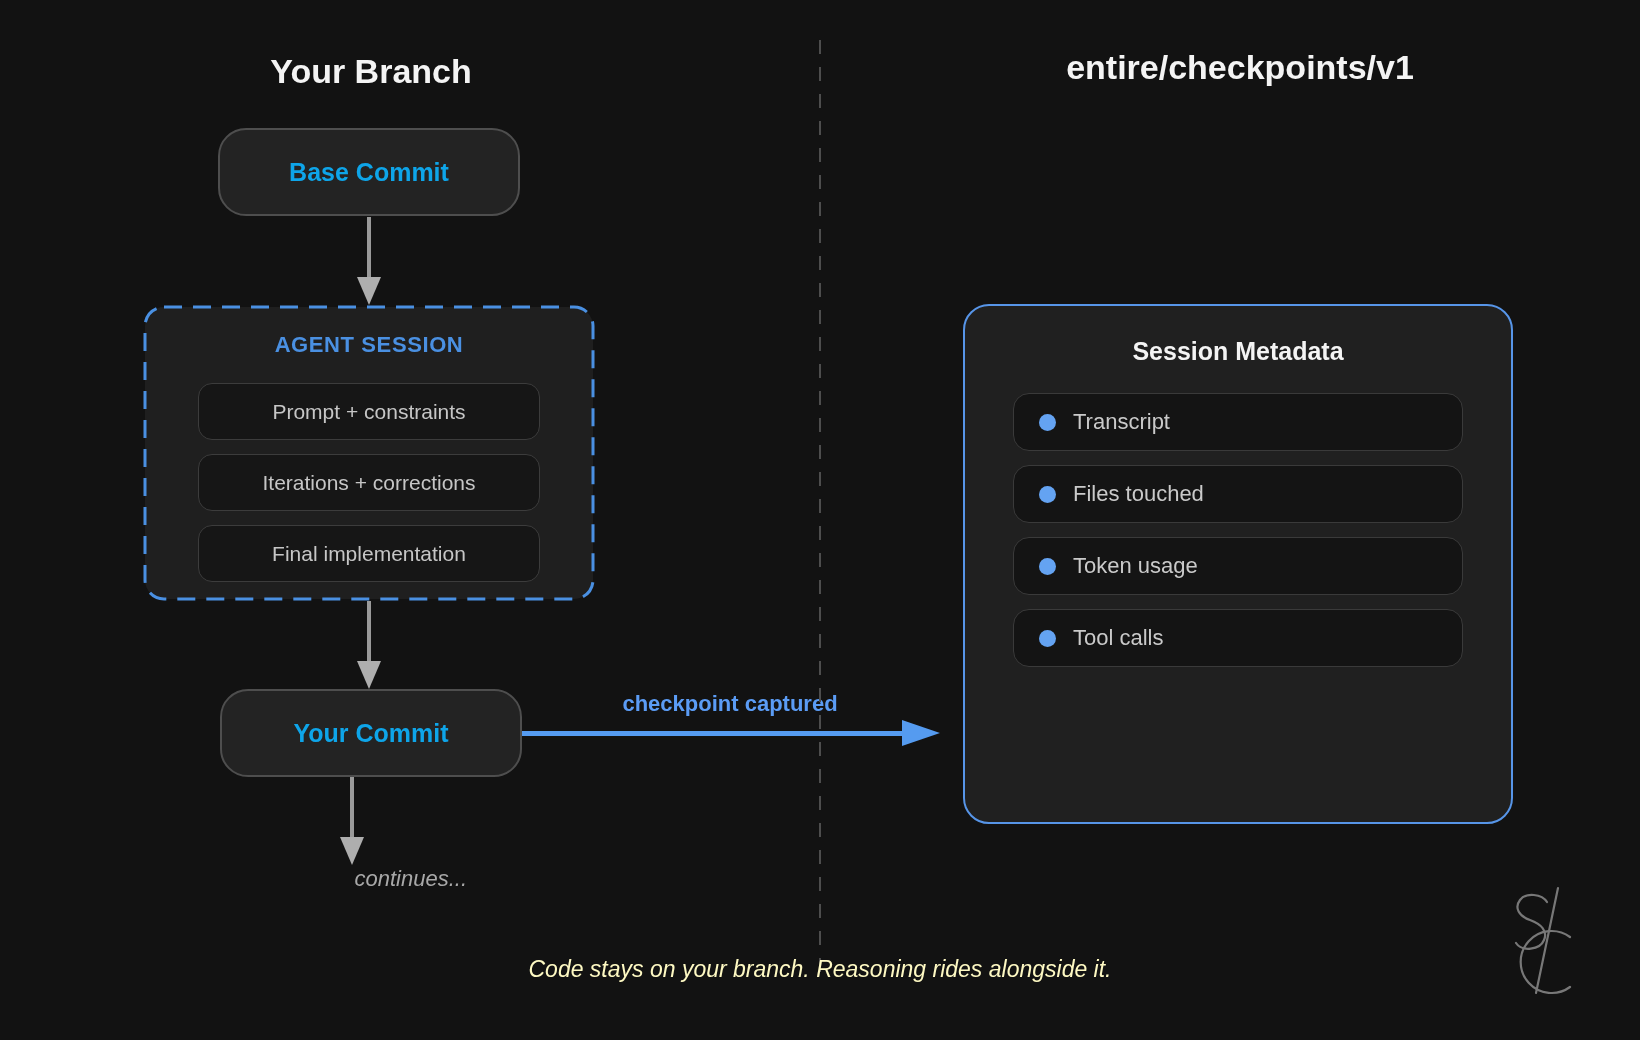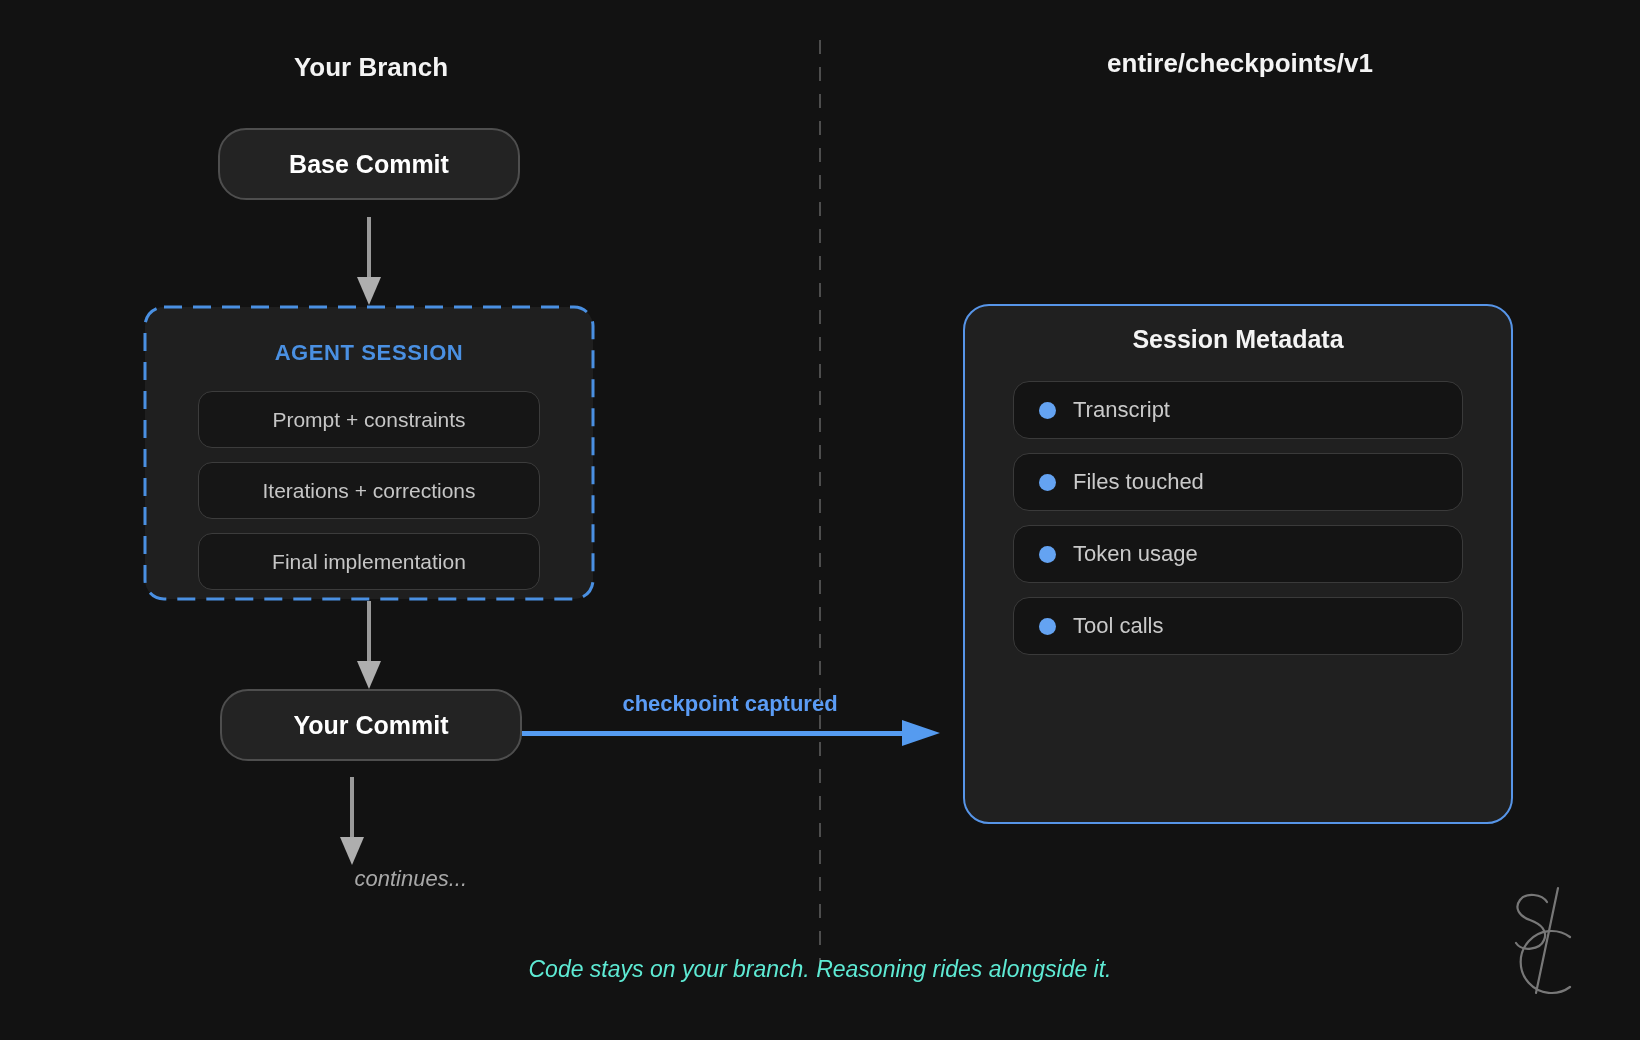--- a/index.html
+++ b/index.html
@@ -4,30 +4,30 @@
 <style>
   html,body { margin:0; padding:0; background:#0d0d0d; }
   .canvas {
     position:relative; width:1640px; height:1040px;
     background:#121212; overflow:hidden;
     font-family:"Liberation Sans", sans-serif;
     -webkit-font-smoothing:antialiased;
   }
   .col-title {
     position:absolute; width:420px; text-align:center;
-    font-size:26px; font-weight:700; color:#f4f4f4;
+    font-size:34px; font-weight:700; color:#f4f4f4;
   }
   .col-title.left  { left:161px; top:52px; }
   .col-title.right { left:1030px; top:48px; }
 
   .commit-box {
-    position:absolute; width:302px; height:72px; box-sizing:border-box;
+    position:absolute; width:302px; height:88px; box-sizing:border-box;
     background:#232323; border:2px solid #4e4e4e; border-radius:28px;
     display:flex; align-items:center; justify-content:center;
-    color:#ffffff; font-size:25px; font-weight:700;
+    color:#0ea5e9; font-size:25px; font-weight:700;
   }
   .commit-box.base { left:218px; top:128px; }
   .commit-box.yours { left:220px; top:689px; }
 
   
   .varrow { position:absolute; width:24px; display:flex; flex-direction:column; align-items:center; }
   .varrow .shaft { width:4px; background:#9a9a9a; flex:1 1 auto; }
   .varrow .head  { width:0; height:0; flex:0 0 auto;
     border-left:12px solid transparent; border-right:12px solid transparent;
     border-top:28px solid #aeaeae; }
@@ -41,21 +41,21 @@
   }
 
   
   .agent-box { position:absolute; left:143px; top:305px; width:452px; height:296px; }
   .agent-box svg.border-rect { position:absolute; left:0; top:0; }
   .agent-content {
     position:absolute; inset:0; display:flex; flex-direction:column; align-items:center;
     padding-top:26px;
   }
   .agent-title {
-    color:#4a90e2; font-size:22px; font-weight:700; letter-spacing:0.6px; line-height:28px;margin-top:8px;
+    color:#4a90e2; font-size:22px; font-weight:700; letter-spacing:0.6px; line-height:28px;
   }
   .agent-steps { margin-top:24px; display:flex; flex-direction:column; gap:14px; }
   .step {
     width:342px; height:57px; box-sizing:border-box;
     background:#161616; border:1.5px solid #3c3c3c; border-radius:14px;
     display:flex; align-items:center; justify-content:center;
     color:#c6c6c6; font-size:21px;
   }
 
   
@@ -72,35 +72,35 @@
   
   .divider {
     position:absolute; left:819px; top:40px; width:2px; height:945px;
     background:repeating-linear-gradient(to bottom, #4d4d4d 0 14px, transparent 14px 27px);
   }
 
   
   .meta-box {
     position:absolute; left:963px; top:304px; width:550px; height:520px; box-sizing:border-box;
     background:#202020; border:2.5px solid #5795e8; border-radius:26px;
-    display:flex; flex-direction:column; align-items:center; padding-top:18px;
+    display:flex; flex-direction:column; align-items:center; padding-top:30px;
   }
   .meta-title { color:#f4f4f4; font-size:25px; font-weight:700; line-height:30px; }
   .meta-items { margin-top:27px; display:flex; flex-direction:column; gap:14px; }
   .meta-item {
     width:450px; height:58px; box-sizing:border-box;
     background:#141414; border:1.5px solid #3a3a3a; border-radius:16px;
     display:flex; align-items:center; padding-left:25px; gap:17px;
     color:#cacaca; font-size:22px;text-align:right;
   }
   .bullet { width:17px; height:17px; border-radius:50%; background:#64a3f2; flex:0 0 auto; }
 
   .caption {
     position:absolute; left:420px; top:956px; width:800px; text-align:center;
-    font-size:23px; font-style:italic; color:#5eead4;
+    font-size:23px; font-style:italic; color:#fef9c3;
   }
 
   .logo { position:absolute; left:1492px; top:866px; }
 </style>
 </head>
 <body>
 
 <div class="canvas">
 
   <div class="col-title left">Your Branch</div>

